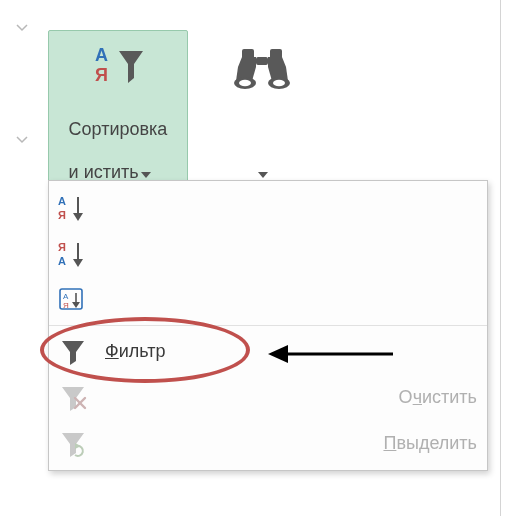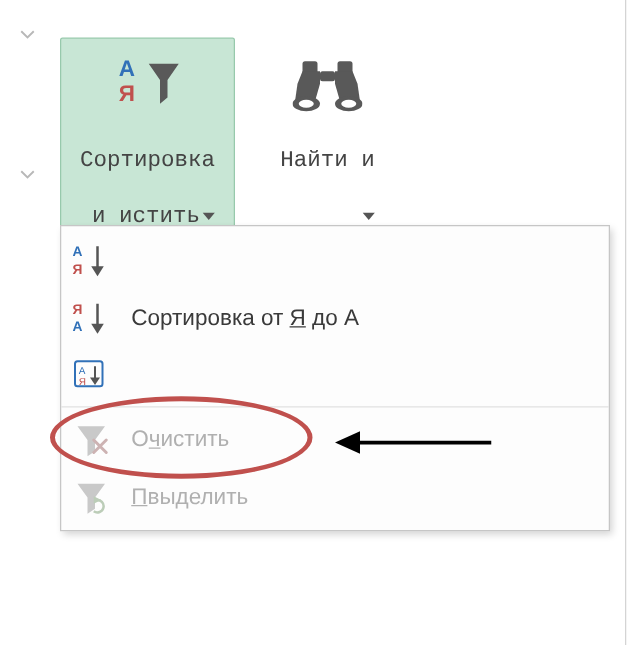--- a/index.html
+++ b/index.html
@@ -62,23 +62,22 @@
     background: #c8e6d5;
     border-color: #97c9ac;
   }
   .rib-icon {
     height: 60px;
     display: flex;
     align-items: center;
     justify-content: center;
   }
   .rib-label {
-    text-align: right;
+    text-align: left;
     white-space: pre-line;
-    font-family: Liberation Mono, monospace;
   }
   .rib-label .dd {
     display: inline-block;
     vertical-align: middle;
     margin-left: 2px;
   }
 
   .menu {
     position: absolute;
     top: 180px;
@@ -100,21 +99,21 @@
   }
   .mi .mi-icon {
     width: 36px;
     height: 36px;
     display: flex;
     align-items: center;
     justify-content: center;
     flex: 0 0 36px;
   }
   .mi .mi-label { flex: 1; }
-  .mi.disabled { color: #b0b0b0; }
+  .mi.disabled { color: #b0b0b0; text-align: right; }
   .mi .ul { text-decoration: underline; }
   .menu-sep {
     height: 1px;
     background: #e1e1e1;
     margin: 2px 0;
   }
 
   .circle-annot {
     position: absolute;
     left: 40px;
@@ -181,21 +180,21 @@
           <path d="M8 14 h14 v10 l-4 14 h-16 l2 -14 z"></path>
           <path d="M34 14 h14 l4 10 l2 14 h-16 l-4 -14 z"></path>
           <ellipse cx="11" cy="40" rx="11" ry="6"></ellipse>
           <ellipse cx="45" cy="40" rx="11" ry="6"></ellipse>
         </g>
         <ellipse cx="11" cy="40" rx="6" ry="3.2" fill="#fff"></ellipse>
         <ellipse cx="45" cy="40" rx="6" ry="3.2" fill="#fff"></ellipse>
       </svg>
     </div>
     <div class="rib-label">
-      <span>Найти и</span><br>
+      <br>
       <span class="dd"><svg width="10" height="6">
             <polygon points="0,0 10,0 5,6" fill="#555"></polygon>
           </svg></span>
     </div>
   </div>
 </div>
 
 <div class="menu">
 
   <div class="mi">
@@ -211,37 +210,44 @@
 
   <div class="mi">
     <span class="mi-icon">
       <svg width="30" height="30" viewBox="0 0 30 30">
         <text x="0" y="12" font-size="11" font-weight="600" fill="#c0504d" font-family="Arial">Я</text>
         <text x="0" y="26" font-size="11" font-weight="600" fill="#3171b8" font-family="Arial">А</text>
         <line x1="20" y1="4" x2="20" y2="22" stroke="#555" stroke-width="2"></line>
         <polygon points="15,20 25,20 20,28" fill="#555"></polygon>
       </svg>
     </span>
-    <span class="mi-label"><span>Сортировка от </span><span class="ul">Я</span><span> до А</span></span>
   </div>
 
   <div class="mi">
     <span class="mi-icon">
       <svg width="30" height="30" viewBox="0 0 30 30">
         <rect x="2" y="4" width="22" height="20" rx="2" fill="none" stroke="#3171b8" stroke-width="1.6"></rect>
         <text x="5" y="14" font-size="8" fill="#3171b8" font-family="Arial">А</text>
         <text x="5" y="23" font-size="8" fill="#c0504d" font-family="Arial">Я</text>
         <line x1="18" y1="8" x2="18" y2="18" stroke="#555" stroke-width="1.6"></line>
         <polygon points="14,17 22,17 18,23" fill="#555"></polygon>
       </svg>
     </span>
   </div>
 
   <div class="menu-sep"></div>
 
+  <div class="mi">
+    <span class="mi-icon">
+      <svg width="30" height="30" viewBox="0 0 30 30">
+        <path d="M4 5 h22 l-8 11 v9 l-6 4 v-13 z" fill="#595959"></path>
+      </svg>
+    </span>
+    <span class="mi-label"><span class="ul">Ф</span><span>ильтр</span></span>
+  </div>
 
   <div class="mi disabled">
     <span class="mi-icon">
       <svg width="30" height="30" viewBox="0 0 30 30">
         <path d="M4 5 h22 l-8 11 v9 l-6 4 v-13 z" fill="#c9c9c9"></path>
         <g stroke="#cdb3b3" stroke-width="2.4" stroke-linecap="round">
           <line x1="17" y1="16" x2="27" y2="26"></line>
           <line x1="27" y1="16" x2="17" y2="26"></line>
         </g>
       </svg>

